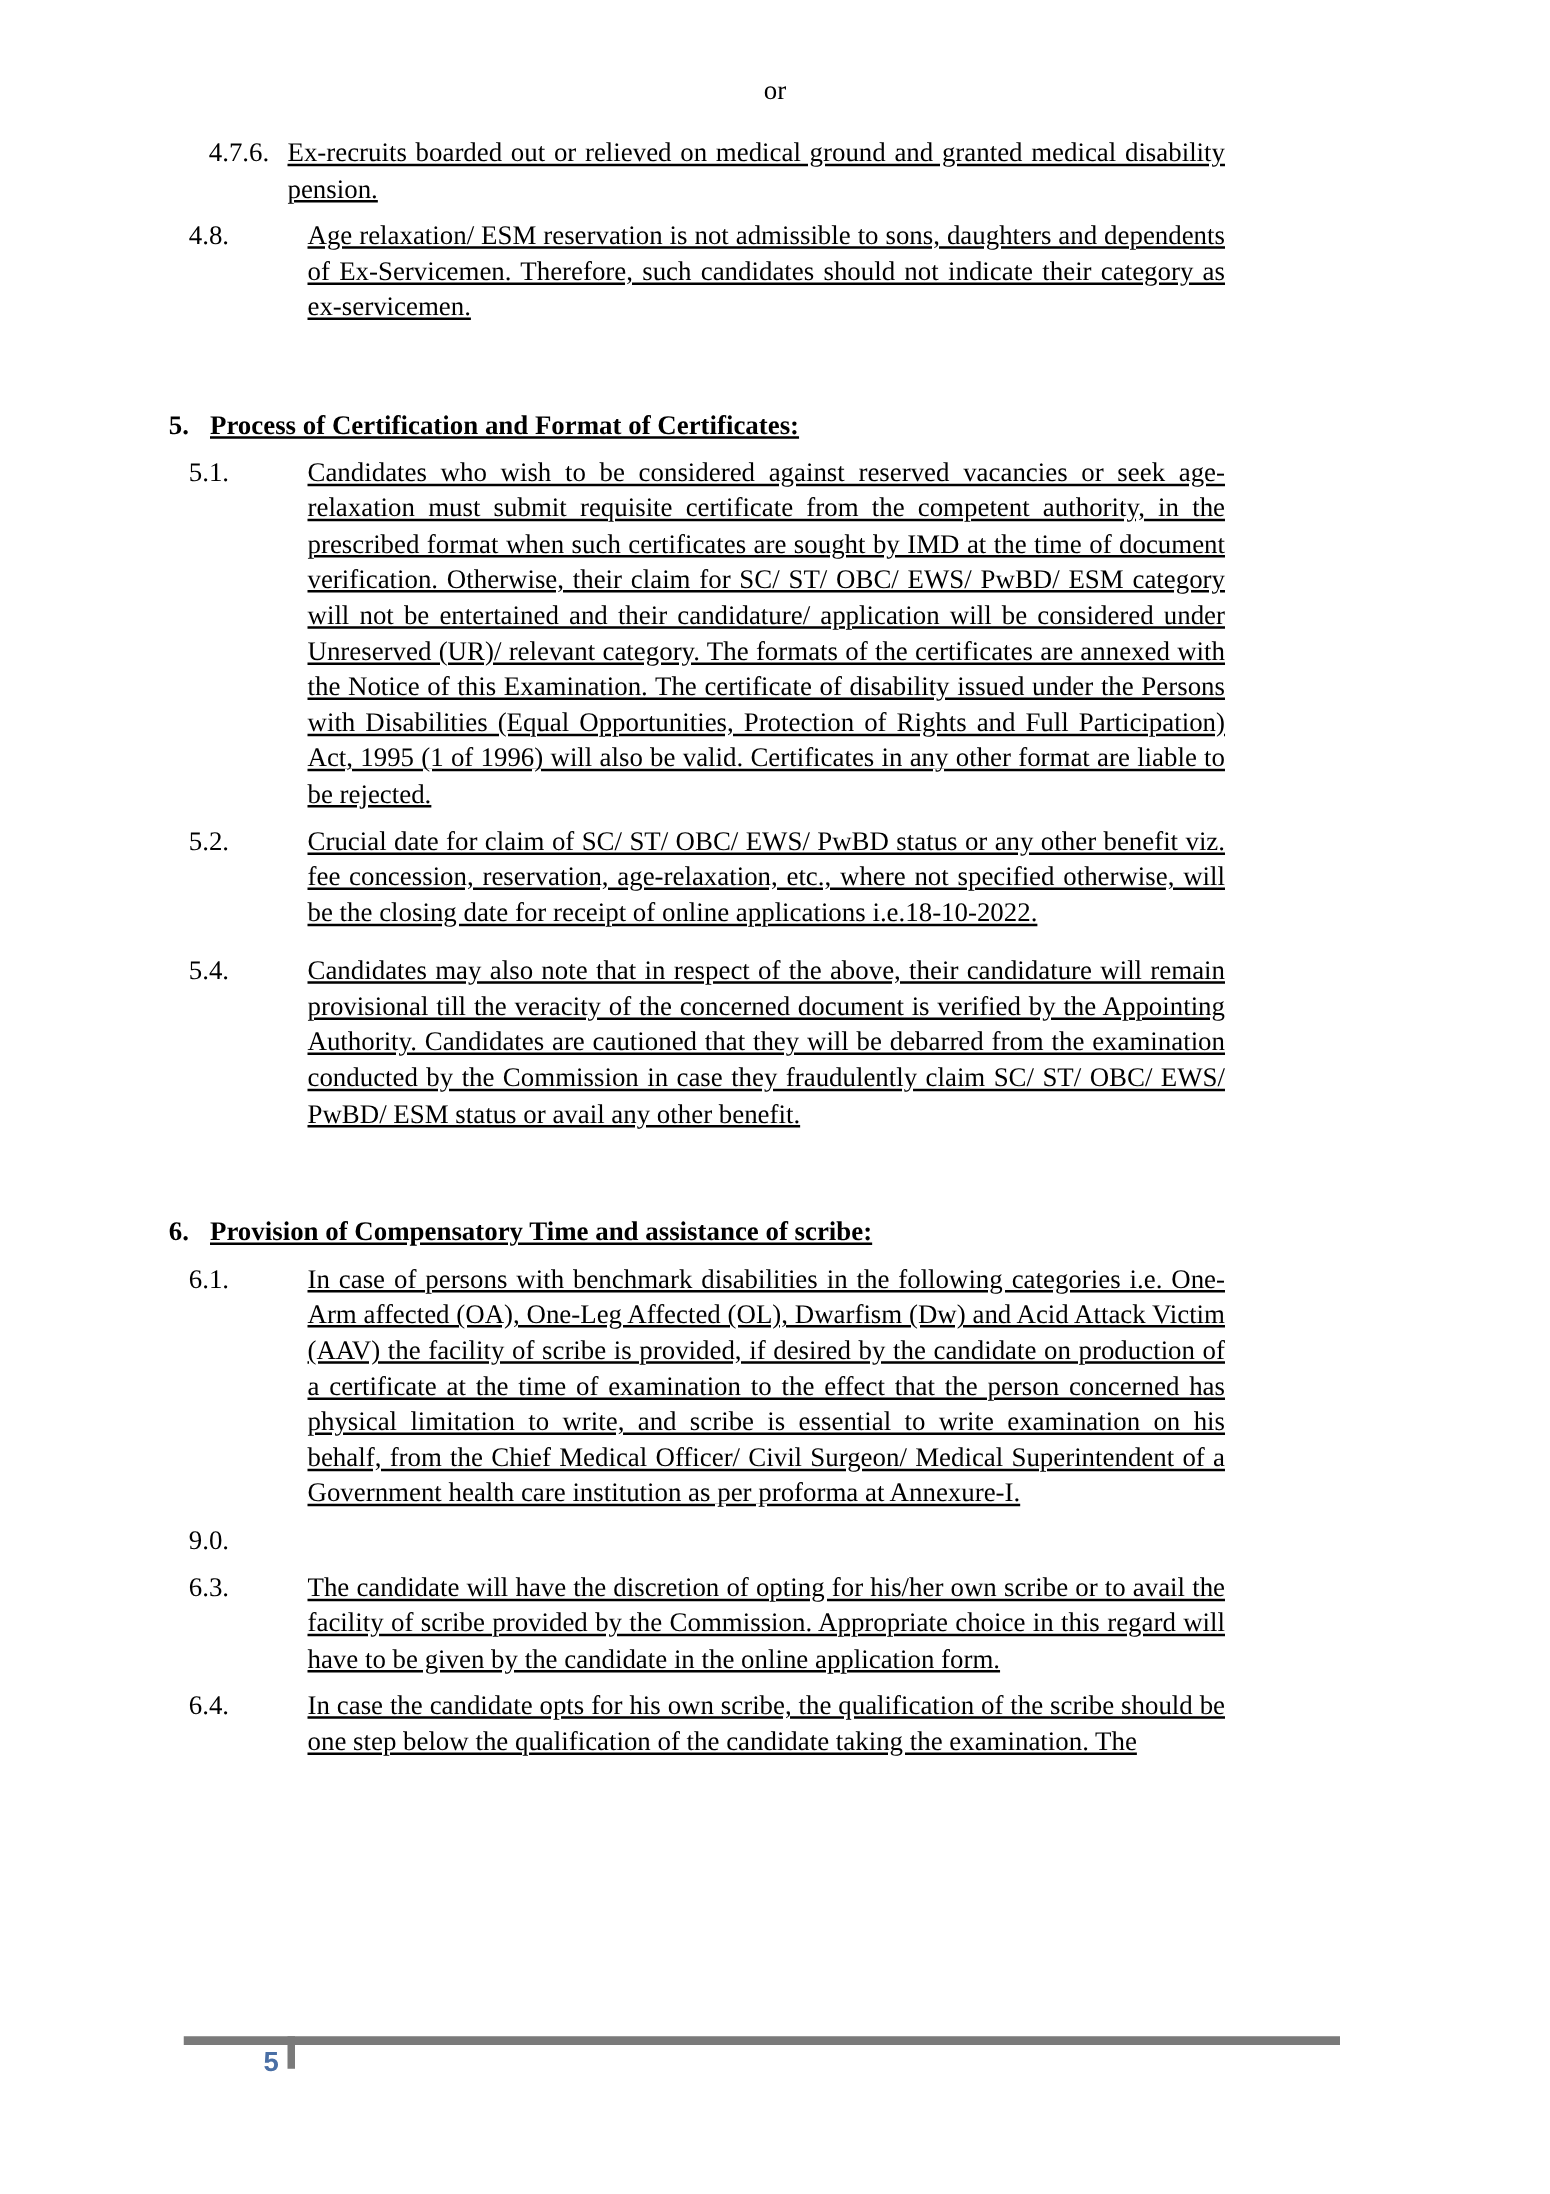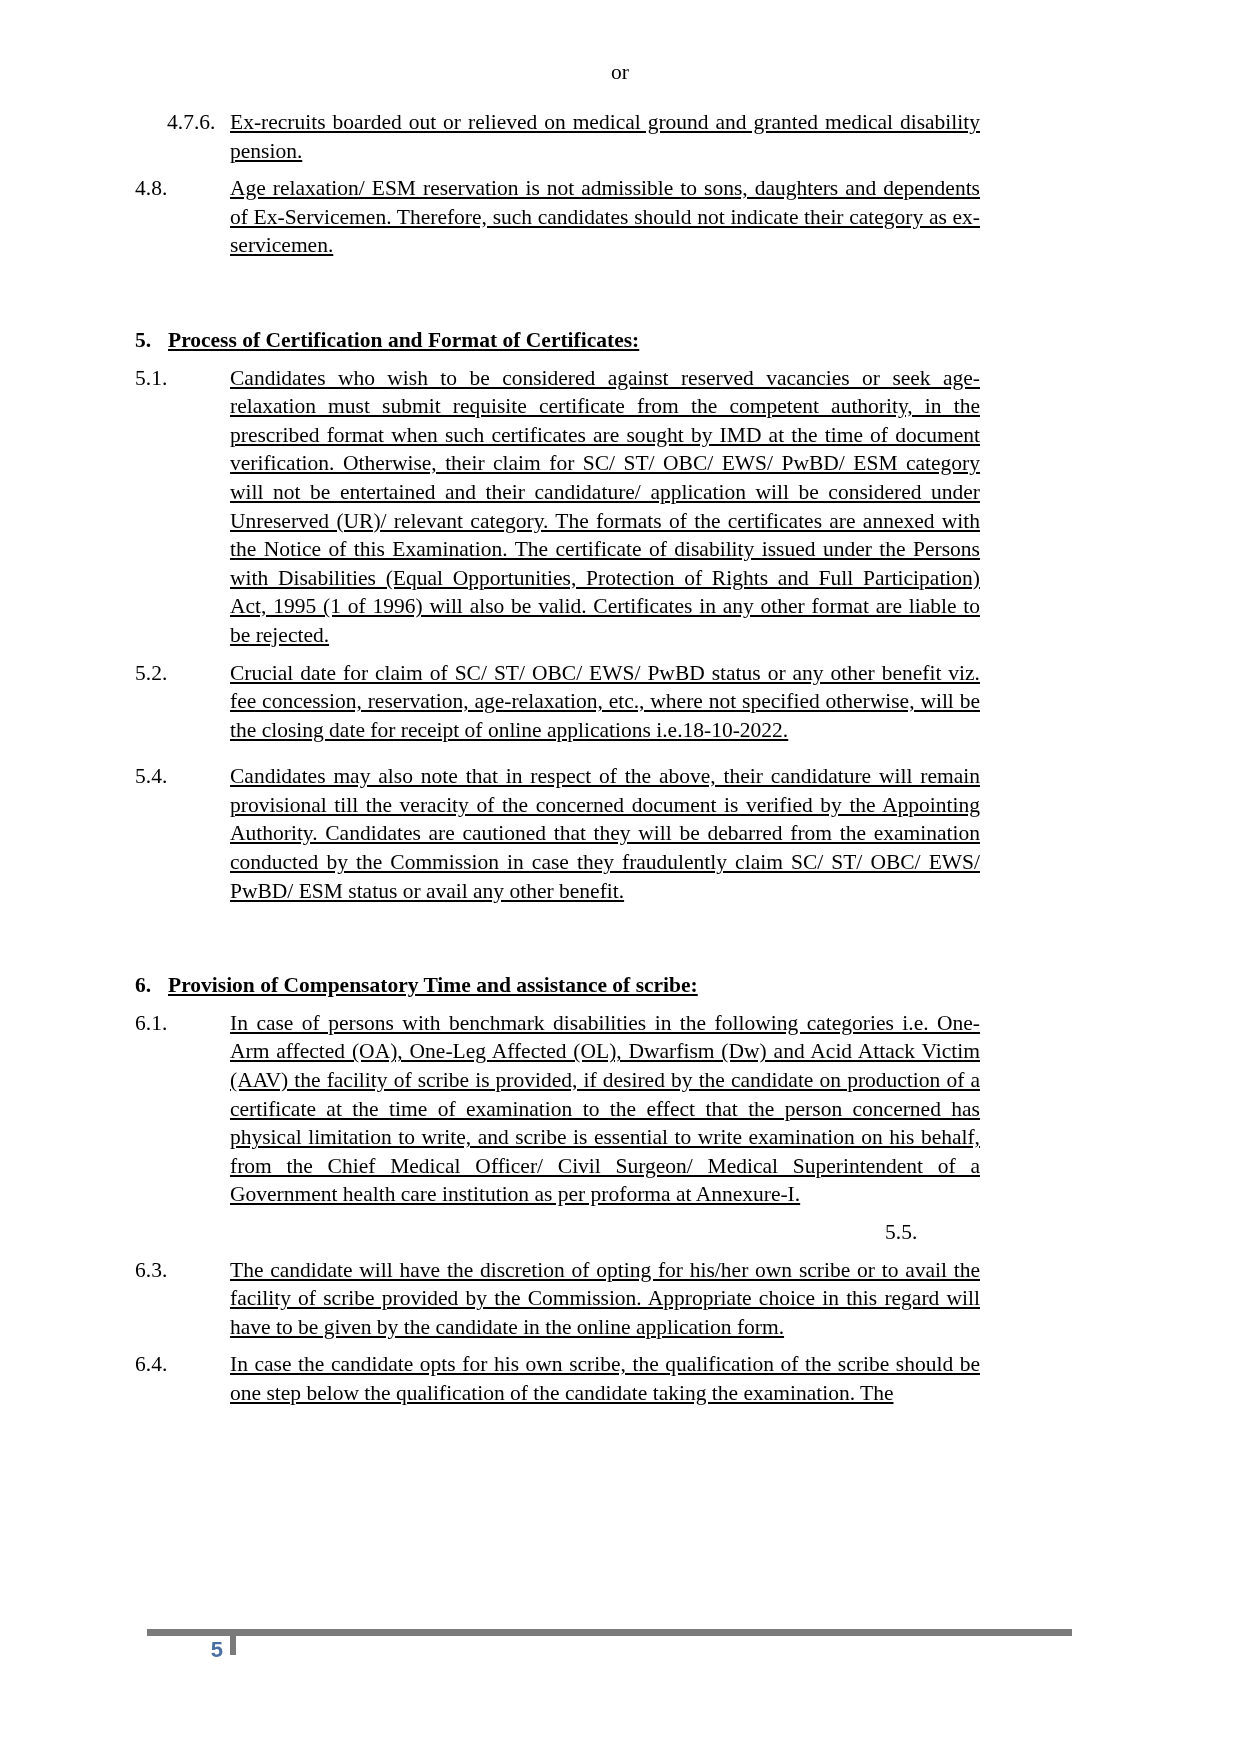--- a/index.html
+++ b/index.html
@@ -42,34 +42,33 @@
   }
 
   
   .clause {
     display: flex;
     align-items: flex-start;
     font-size: 21.5px;
     line-height: 28.6px;
     text-align: justify;
     margin: 0;
-    justify-content: flex-end;
   }
   .clause .num {
     flex: 0 0 auto;
     white-space: nowrap;
   }
   .clause .body {
     flex: 1 1 auto;
     text-align: justify;
     text-justify: inter-word;
     text-decoration: underline;
   }
   
-  .lvl1 > .num  { width: 95px; }
+  .lvl1 > .num  { width: 95px; margin-left: 16px; }
   
   .lvl2 { padding-left: 32px; }
   .lvl2 > .num  { width: 63px; }
 
   
   .heading {
     display: flex;
     align-items: flex-start;
     font-size: 21.5px;
     line-height: 28.6px;
@@ -172,21 +171,21 @@
     <div class="sp-sm"></div>
 
     <div class="clause lvl1">
       <span class="num">6.1.</span>
       <span class="body">In case of persons with benchmark disabilities in the following categories i.e. One-Arm affected (OA), One-Leg Affected (OL), Dwarfism (Dw) and Acid Attack Victim (AAV) the facility of scribe is provided, if desired by the candidate on production of a certificate at the time of examination to the effect that the person concerned has physical limitation to write, and scribe is essential to write examination on his behalf, from the Chief Medical Officer/ Civil Surgeon/ Medical Superintendent of a Government health care institution as per proforma at Annexure-I.</span>
     </div>
 
     <div class="sp-sm"></div>
 
     <div class="clause lvl1">
-      <span class="num">5.5.</span>
+      <span class="num">9.0.</span>
     </div>
 
     <div class="sp-sm"></div>
 
     <div class="clause lvl1">
       <span class="num">6.3.</span>
       <span class="body">The candidate will have the discretion of opting for his/her own scribe or to avail the facility of scribe provided by the Commission. Appropriate choice in this regard will have to be given by the candidate in the online application form.</span>
     </div>
 
     <div class="sp-sm"></div>

